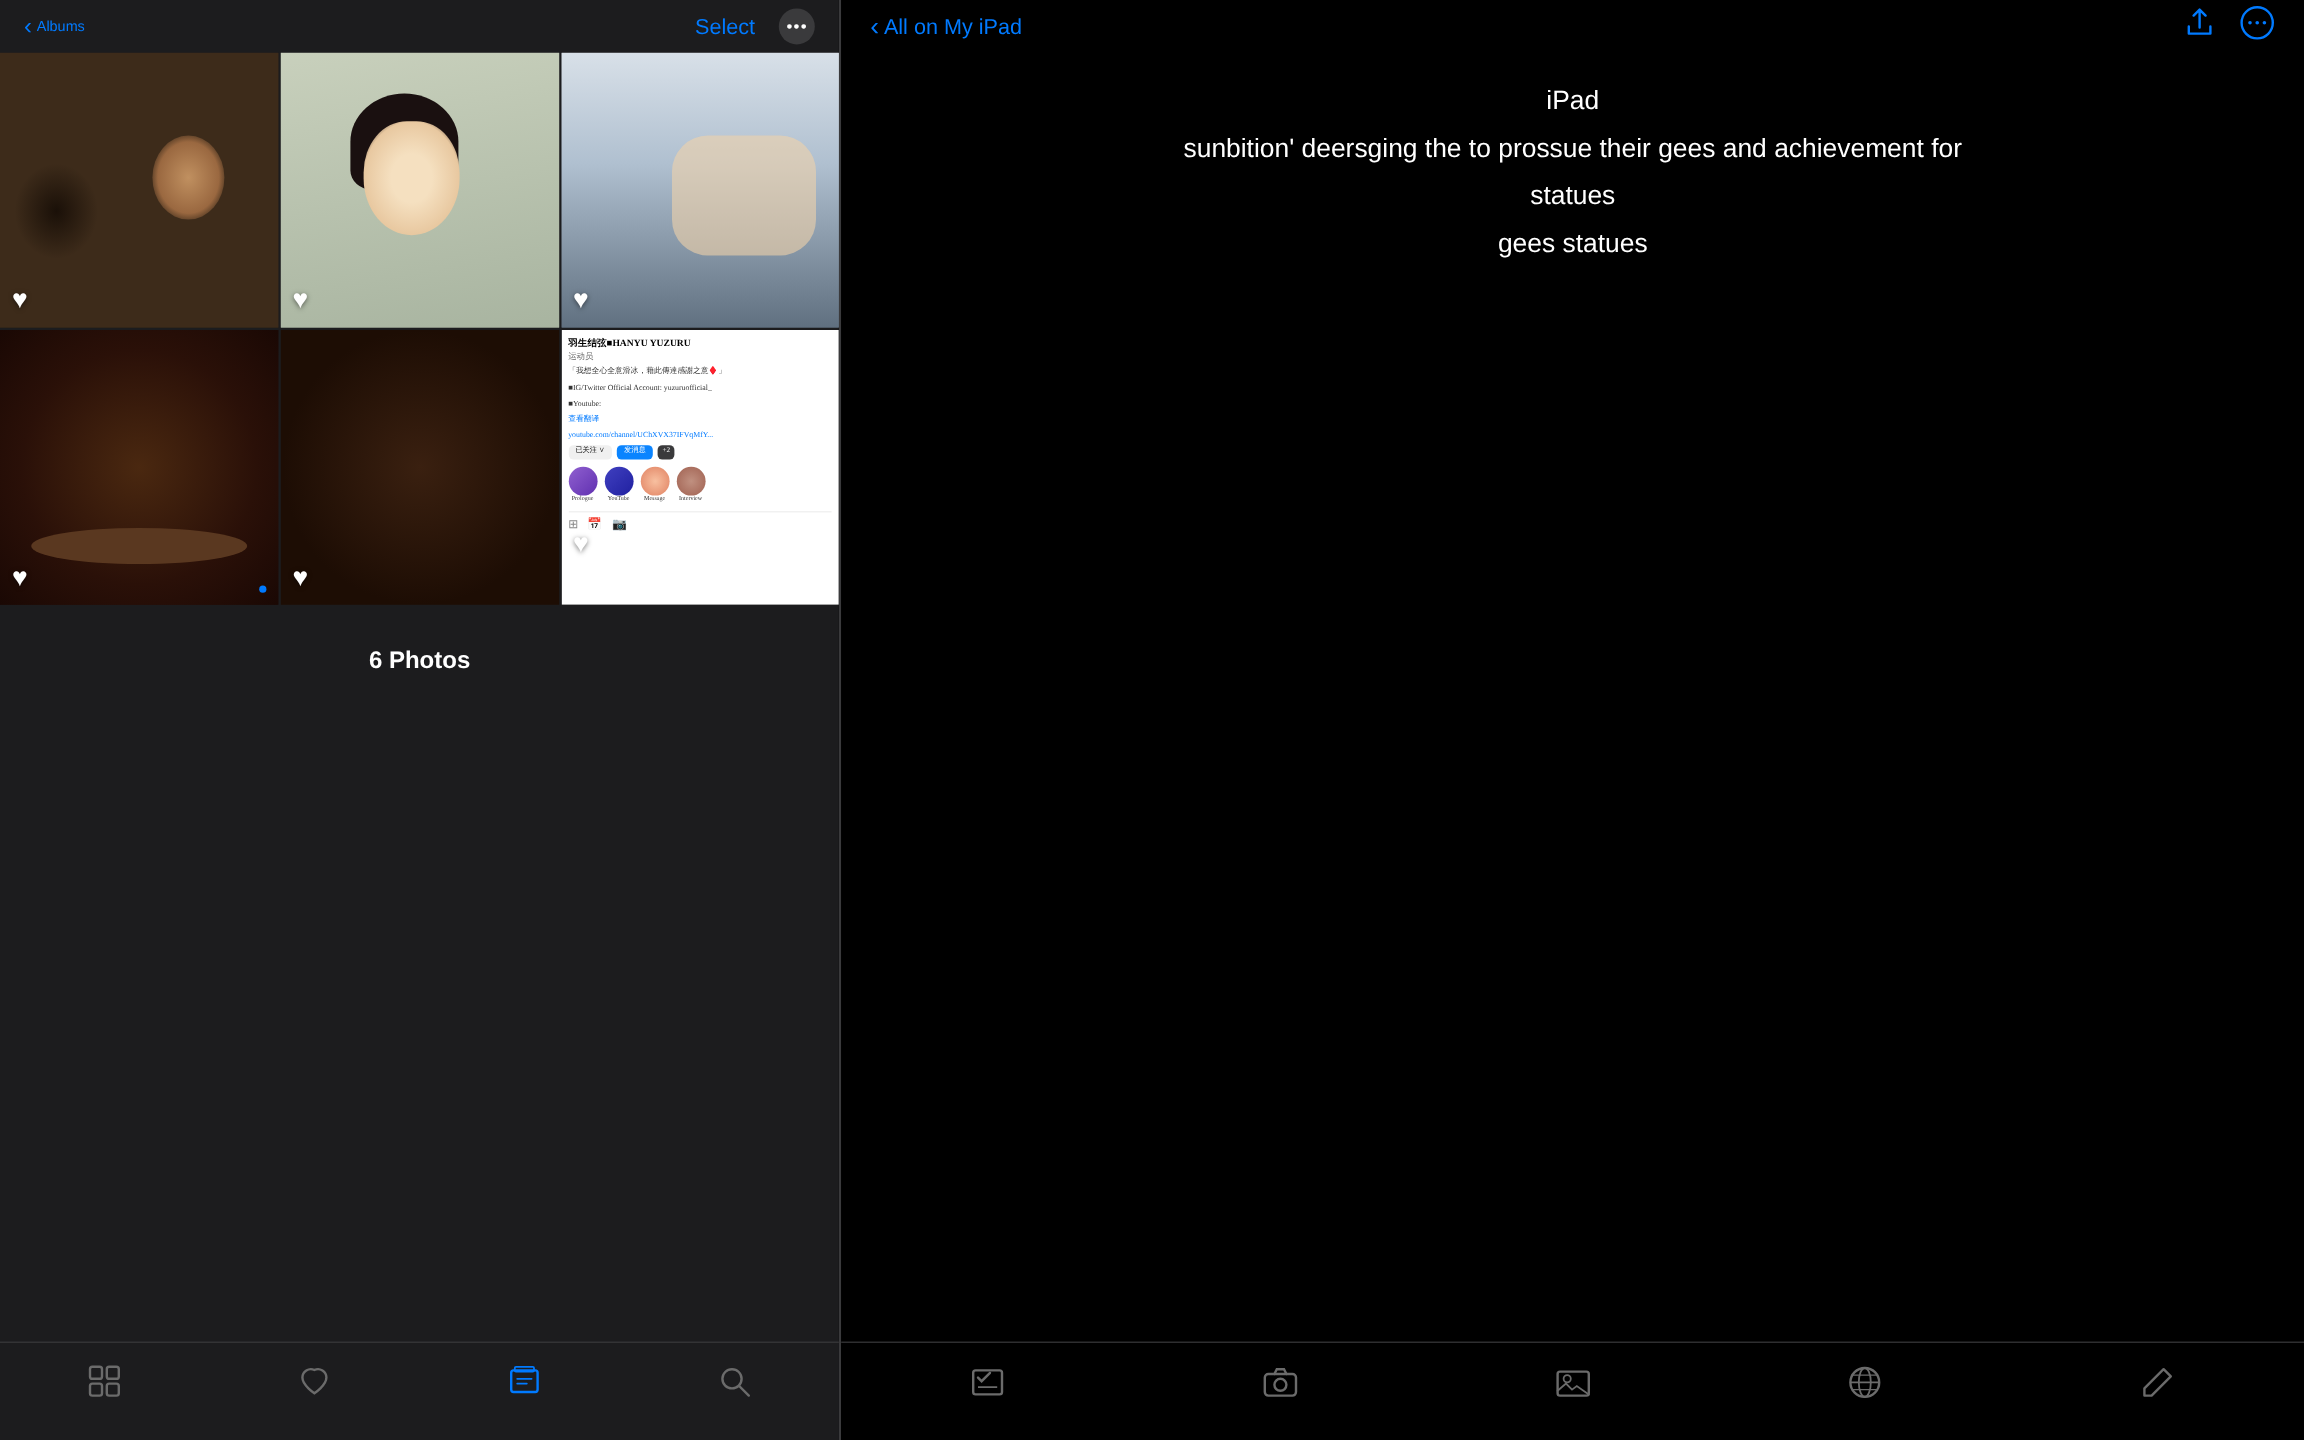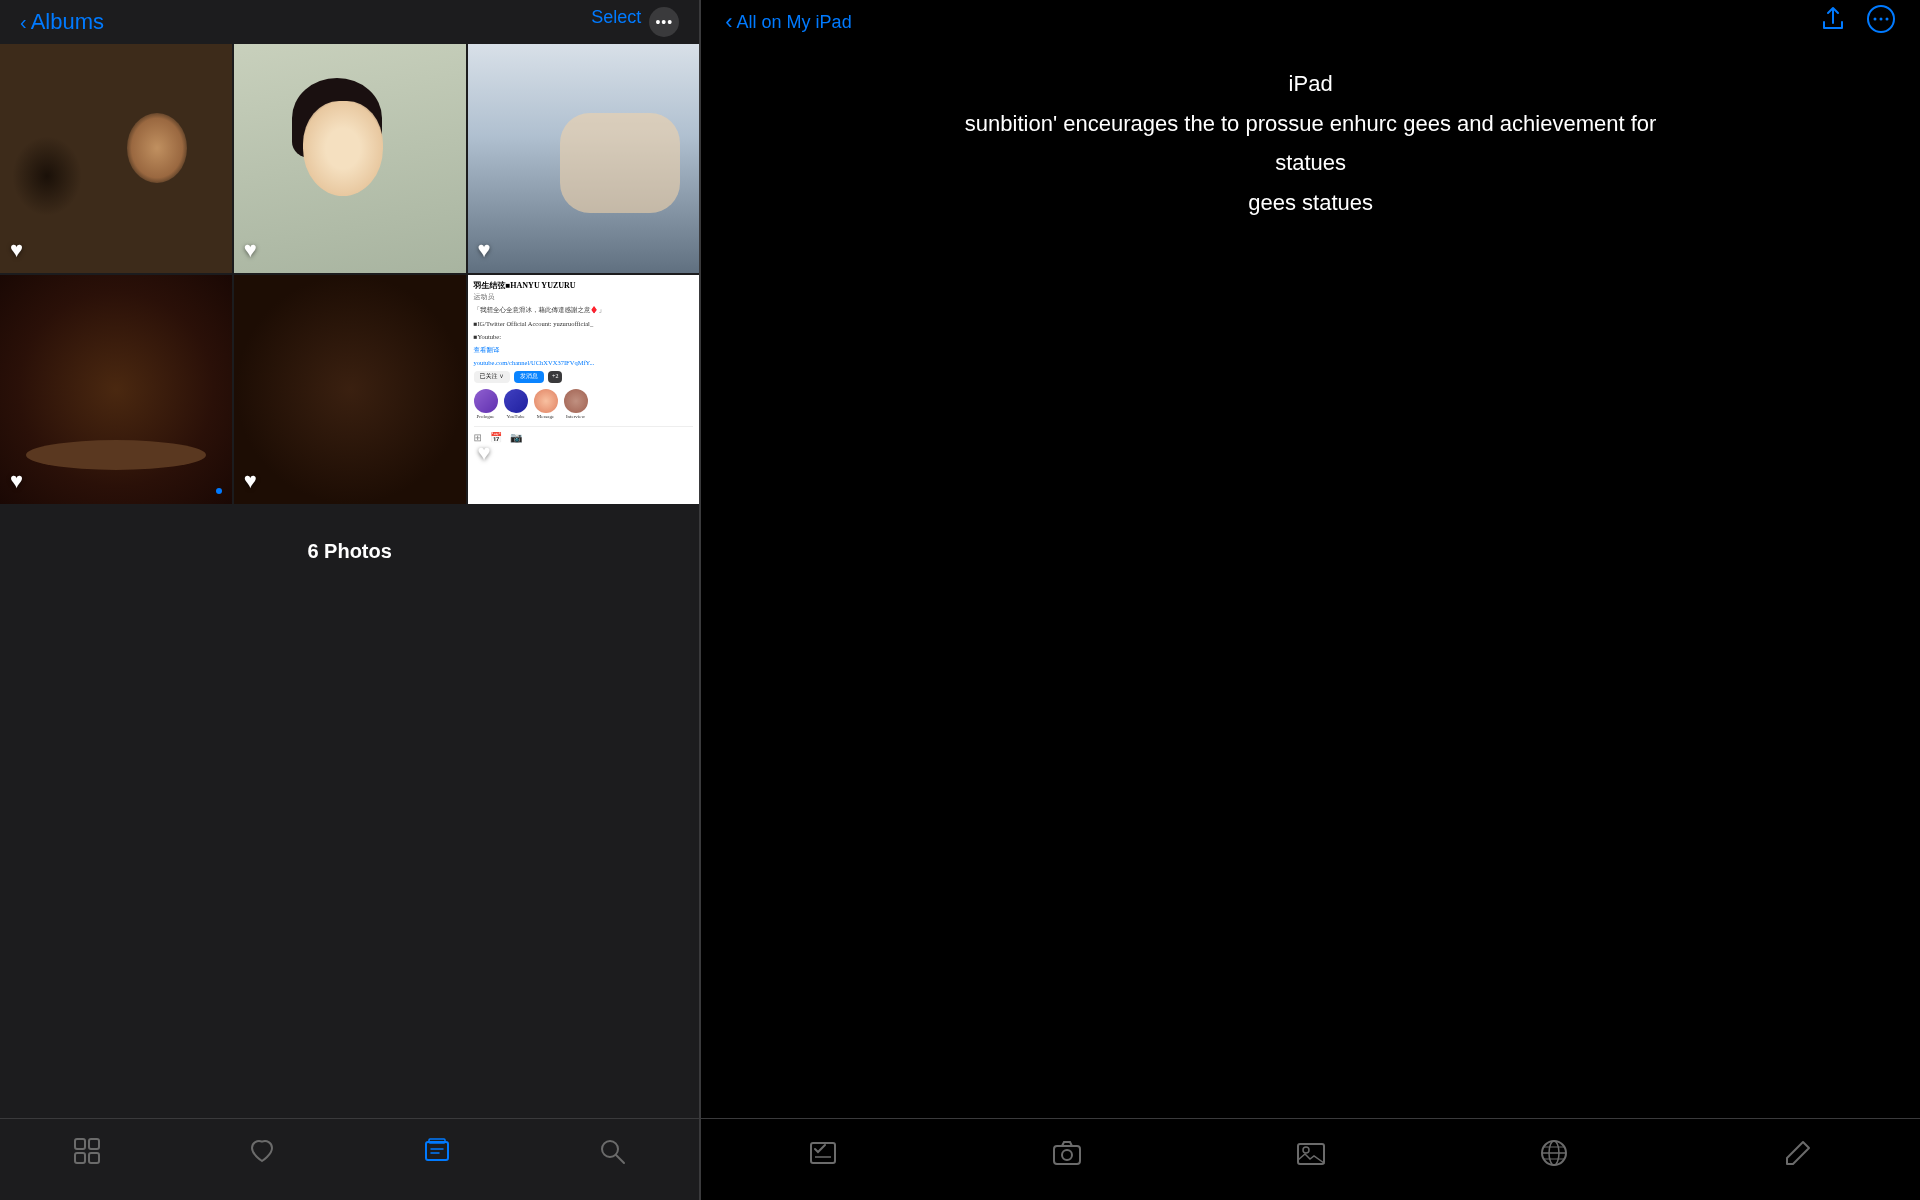--- a/index.html
+++ b/index.html
@@ -38,28 +38,28 @@
       font-size: 18px;
       cursor: pointer;
     }
 
     .back-chevron {
       font-size: 20px;
       line-height: 1;
     }
 
     .back-label {
-      font-size: 22px;
+      font-size: 12px;
       font-weight: 400;
     }
 
     .header-actions {
       display: flex;
-      align-items: flex-start;
-      gap: 8px;
+      align-items: center;
+      gap: 20px;
     }
 
     .select-btn {
       color: #007aff;
       font-size: 18px;
       font-weight: 400;
       cursor: pointer;
     }
 
     .more-btn {
@@ -569,21 +569,21 @@
           <circle cx="15" cy="15" r="1.5" fill="#007aff"></circle>
           <circle cx="21" cy="15" r="1.5" fill="#007aff"></circle>
         </svg>
       </span>
     </div>
   </div>
 
   <div class="right-content">
     <div class="right-text">
       <span>iPad</span><br>
-      <span>sunbition' enceurages the to prossue enhurc gees and achievement for</span><br>
+      <span>sunbition' deersging the to prossue their gees and achievement for</span><br>
       <span>statues</span><br>
       <span>gees statues</span><br>
     </div>
   </div>
 
   <div style="flex:1;"></div>
 
   <div class="right-bottom-tabs">
     <div class="tab-item">
       <span>

